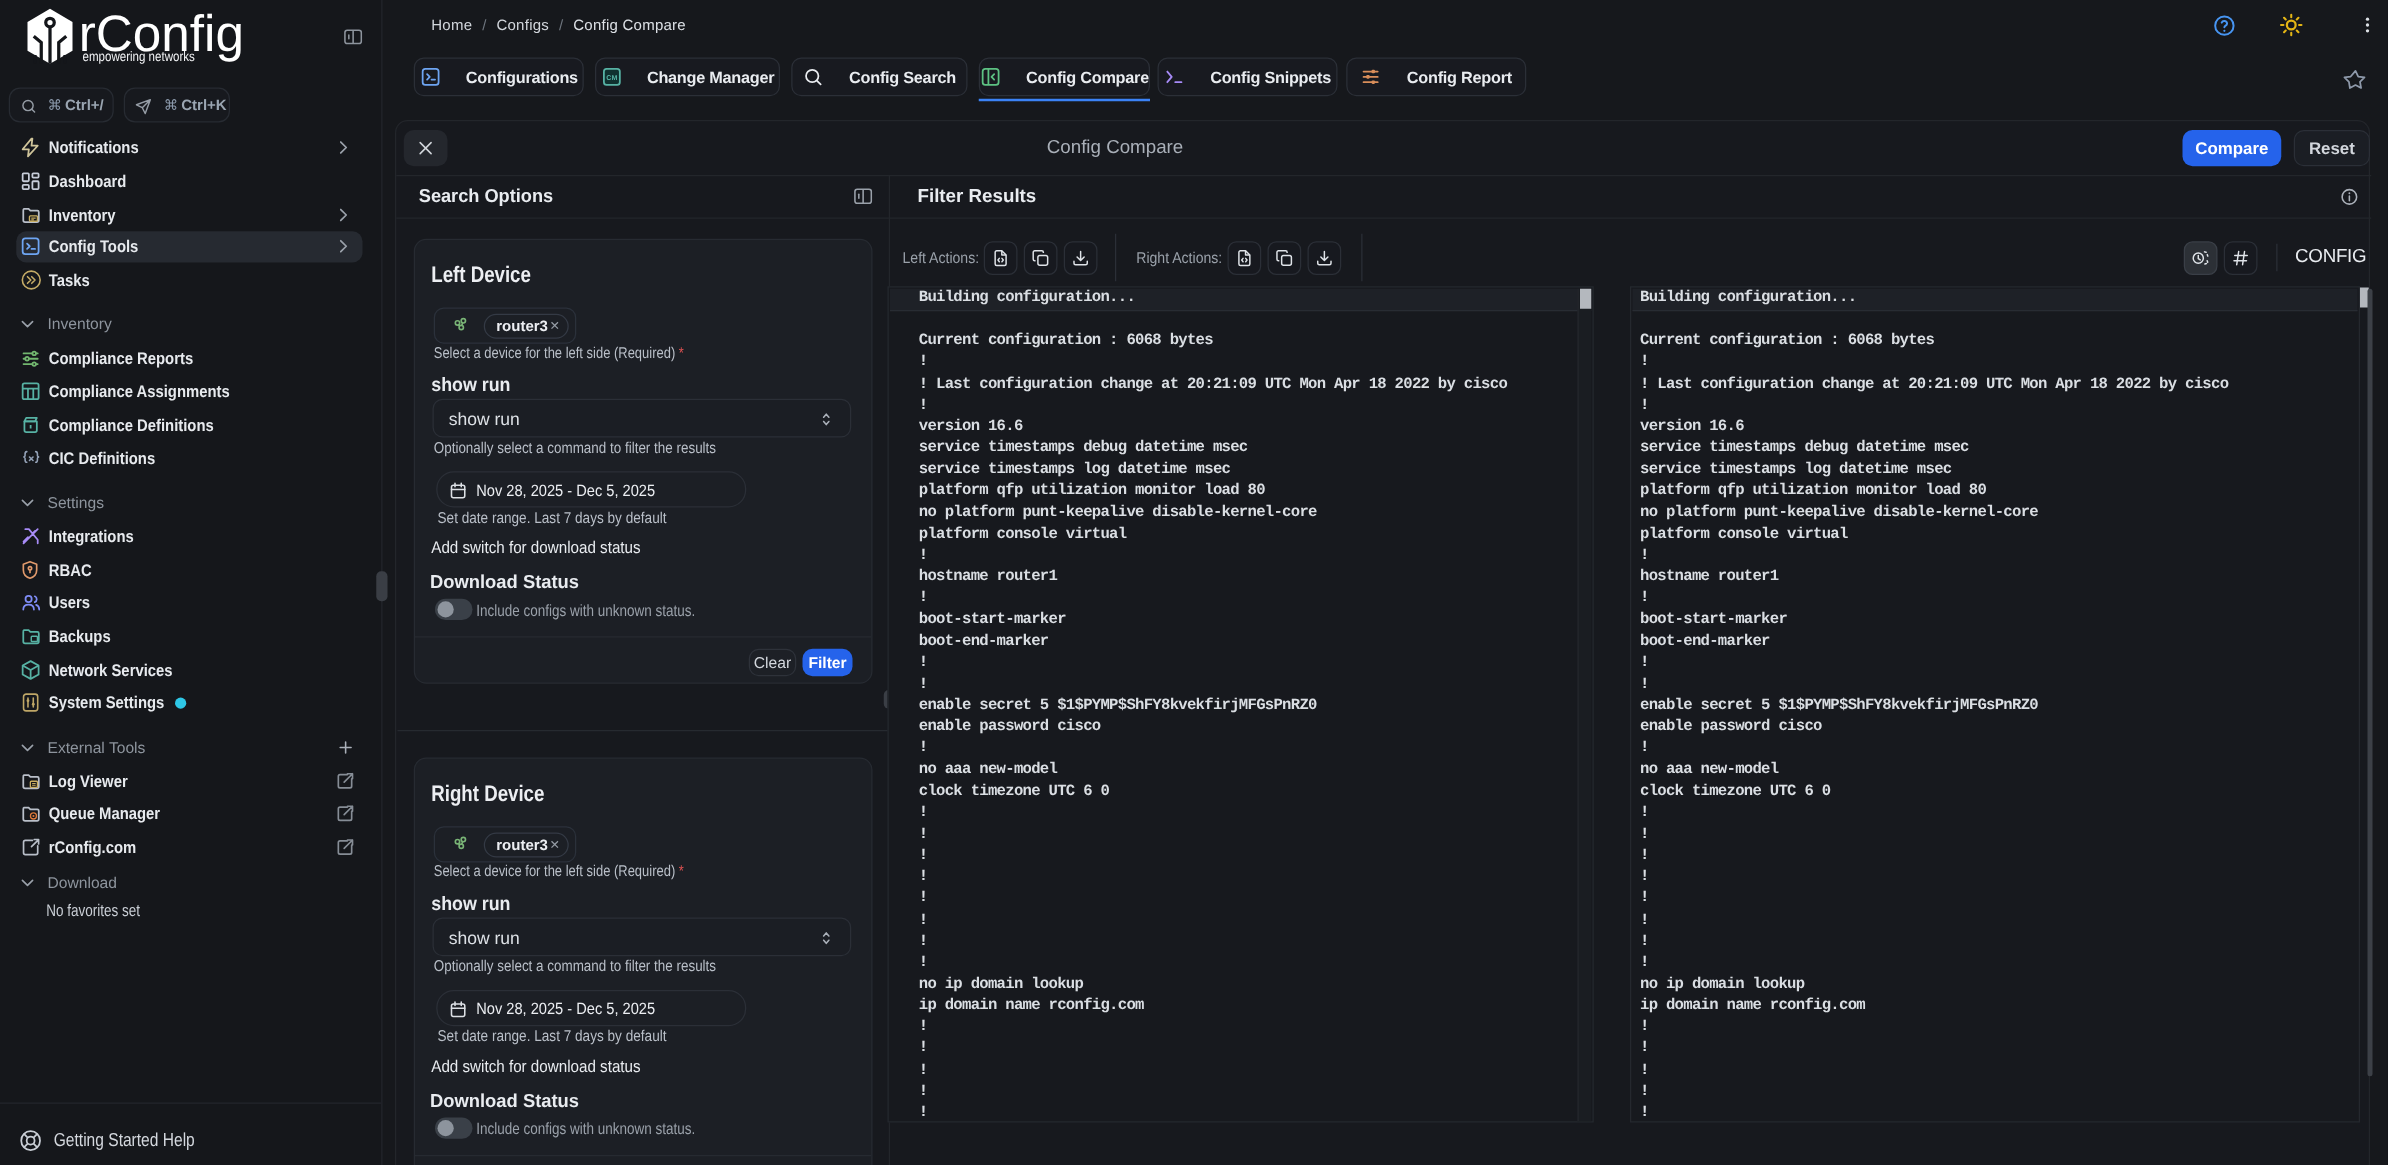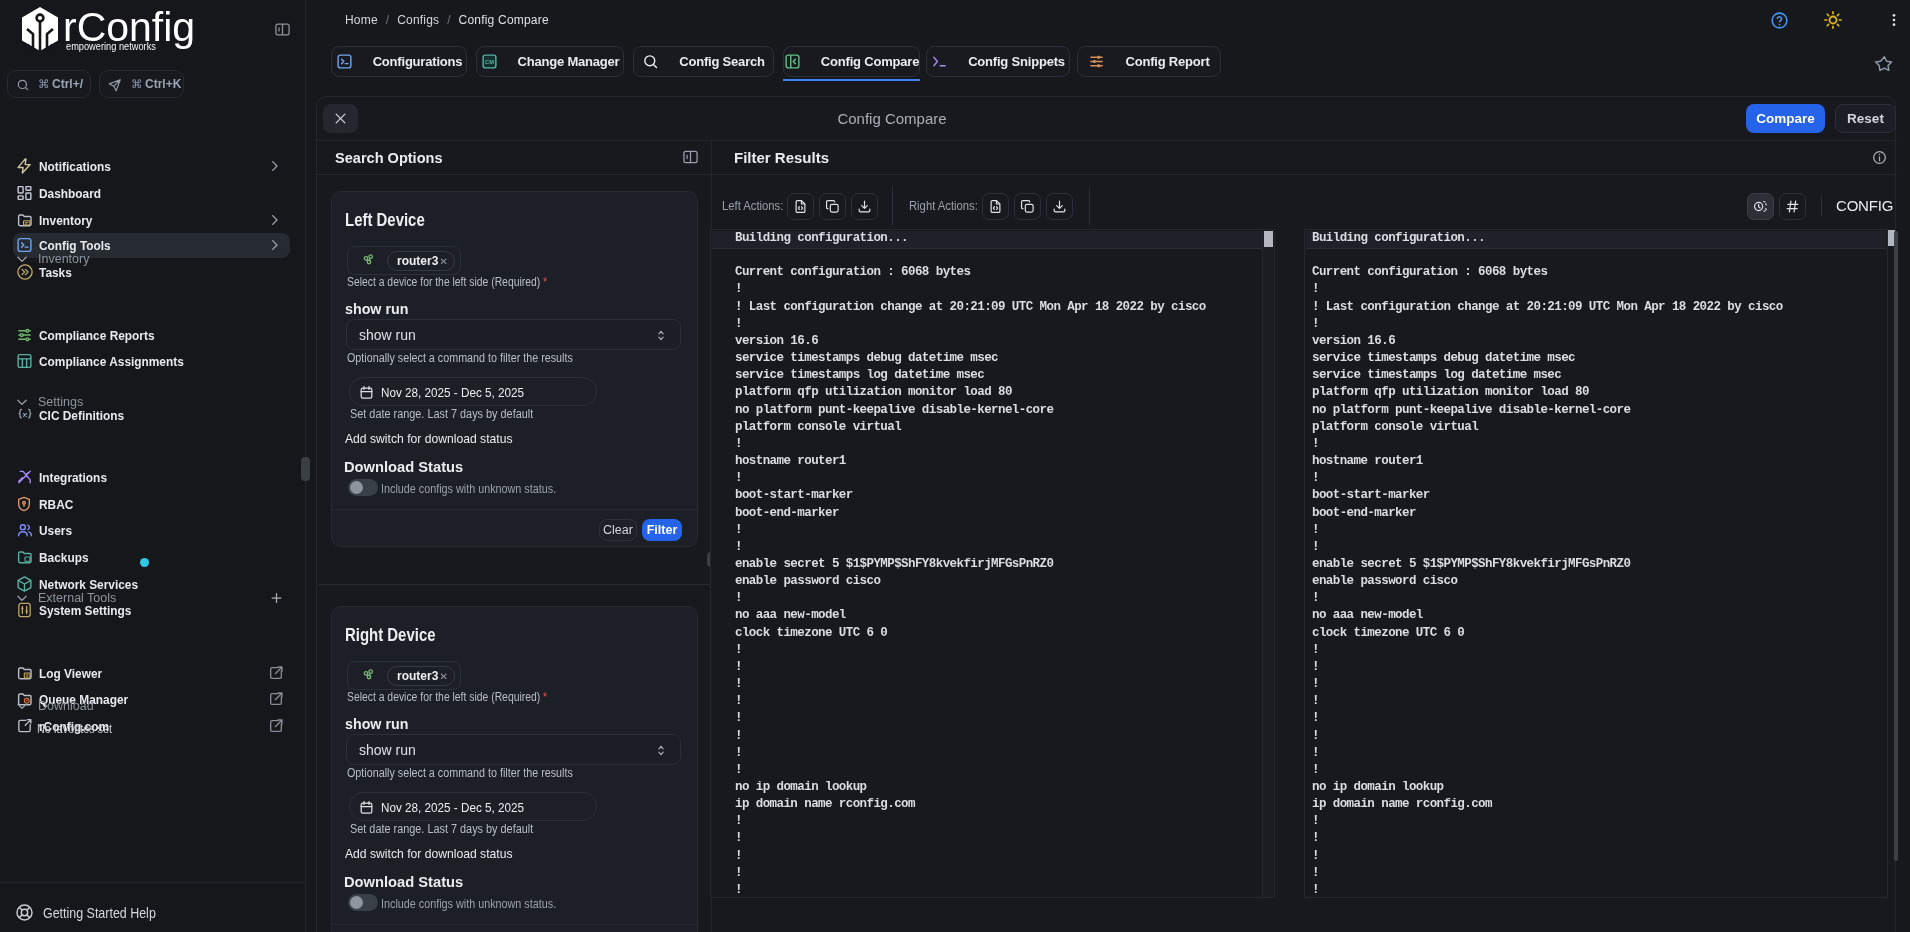--- a/index.html
+++ b/index.html
@@ -4,21 +4,21 @@
 <style>
   * { margin:0; padding:0; box-sizing:border-box; }
   html,body { width:1910px; height:932px; background:#15171b; overflow:hidden;
     font-family:"Liberation Sans", sans-serif; }
   #page { position:relative; width:1910px; height:932px; background:#16181c; }
   .abs { position:absolute; }
   svg { display:block; }
 
   #sidebar { position:absolute; left:0; top:0; width:306px; height:932px;
     background:#15171b; border-right:1px solid #23262c; }
-  .navrow { position:absolute; left:0; width:306px; height:27px;margin-top:48px; }
+  .navrow { position:absolute; left:0; width:306px; height:27px; }
   .navrow .nicon { position:absolute; left:16px; top:50%; transform:translateY(-50%); }
   .navrow .nlabel { position:absolute; left:39px; top:50%;
     transform:translateY(-50%) scaleX(.88); transform-origin:0 50%;
     font-size:13.5px; font-weight:700; color:#e7eaee; white-space:nowrap; }
   .navrow .chev { position:absolute; right:24px; top:50%; transform:translateY(-50%); color:#9aa1aa; }
   .sect { position:absolute; left:0; width:306px; height:20px; }
   .sect .slabel { position:absolute; left:38px; top:50%; transform:translateY(-50%);
     font-size:12.5px; font-weight:400; color:#8d949d; }
   .sect .schev { position:absolute; left:15px; top:50%; transform:translateY(-50%); color:#9aa1aa; }
   .extlink { position:absolute; right:22px; top:50%; transform:translateY(-50%); color:#8d949d; }
@@ -174,20 +174,30 @@
       </div>
 <div class="navrow" style="top:299.5px;">
         <div class="nicon">
           <svg width="17" height="17" viewBox="0 0 24 24" fill="none" stroke="#57b2a4" stroke-width="2">
             <rect x="3" y="3" width="18" height="18" rx="2"></rect>
             <path d="M3 9h18M9 9v12M15 9v12"></path>
           </svg>
         </div>
         <div class="nlabel" style="color:#e7eaee;">Compliance Assignments</div>
       </div>
+<div class="navrow" style="top:326.5px;">
+        <div class="nicon">
+          <svg width="17" height="17" viewBox="0 0 24 24" fill="none" stroke="#57b2a4" stroke-width="2" stroke-linejoin="round">
+            <path d="M5 8l2-4h12l-2 4z"></path>
+            <path d="M5 8h14v10a2 2 0 0 1-2 2H7a2 2 0 0 1-2-2z"></path>
+            <path d="M12 12v4"></path>
+          </svg>
+        </div>
+        <div class="nlabel" style="color:#e7eaee;">Compliance Definitions</div>
+      </div>
 <div class="navrow" style="top:353.5px;">
         <div class="nicon">
           <svg width="18" height="17" viewBox="0 0 24 24" fill="none" stroke="#93a1b6" stroke-width="1.8" stroke-linecap="round">
             <path d="M7 4c-2 0-2 2-2 3s.5 3-2 3c2.5 0 2 2 2 3s0 3 2 3"></path>
             <path d="M17 4c2 0 2 2 2 3s-.5 3 2 3c-2.5 0-2 2-2 3s0 3-2 3"></path>
             <path d="M10 10l4 4M14 10l-4 4"></path>
           </svg>
         </div>
         <div class="nlabel" style="color:#e7eaee;">CIC Definitions</div>
       </div>

